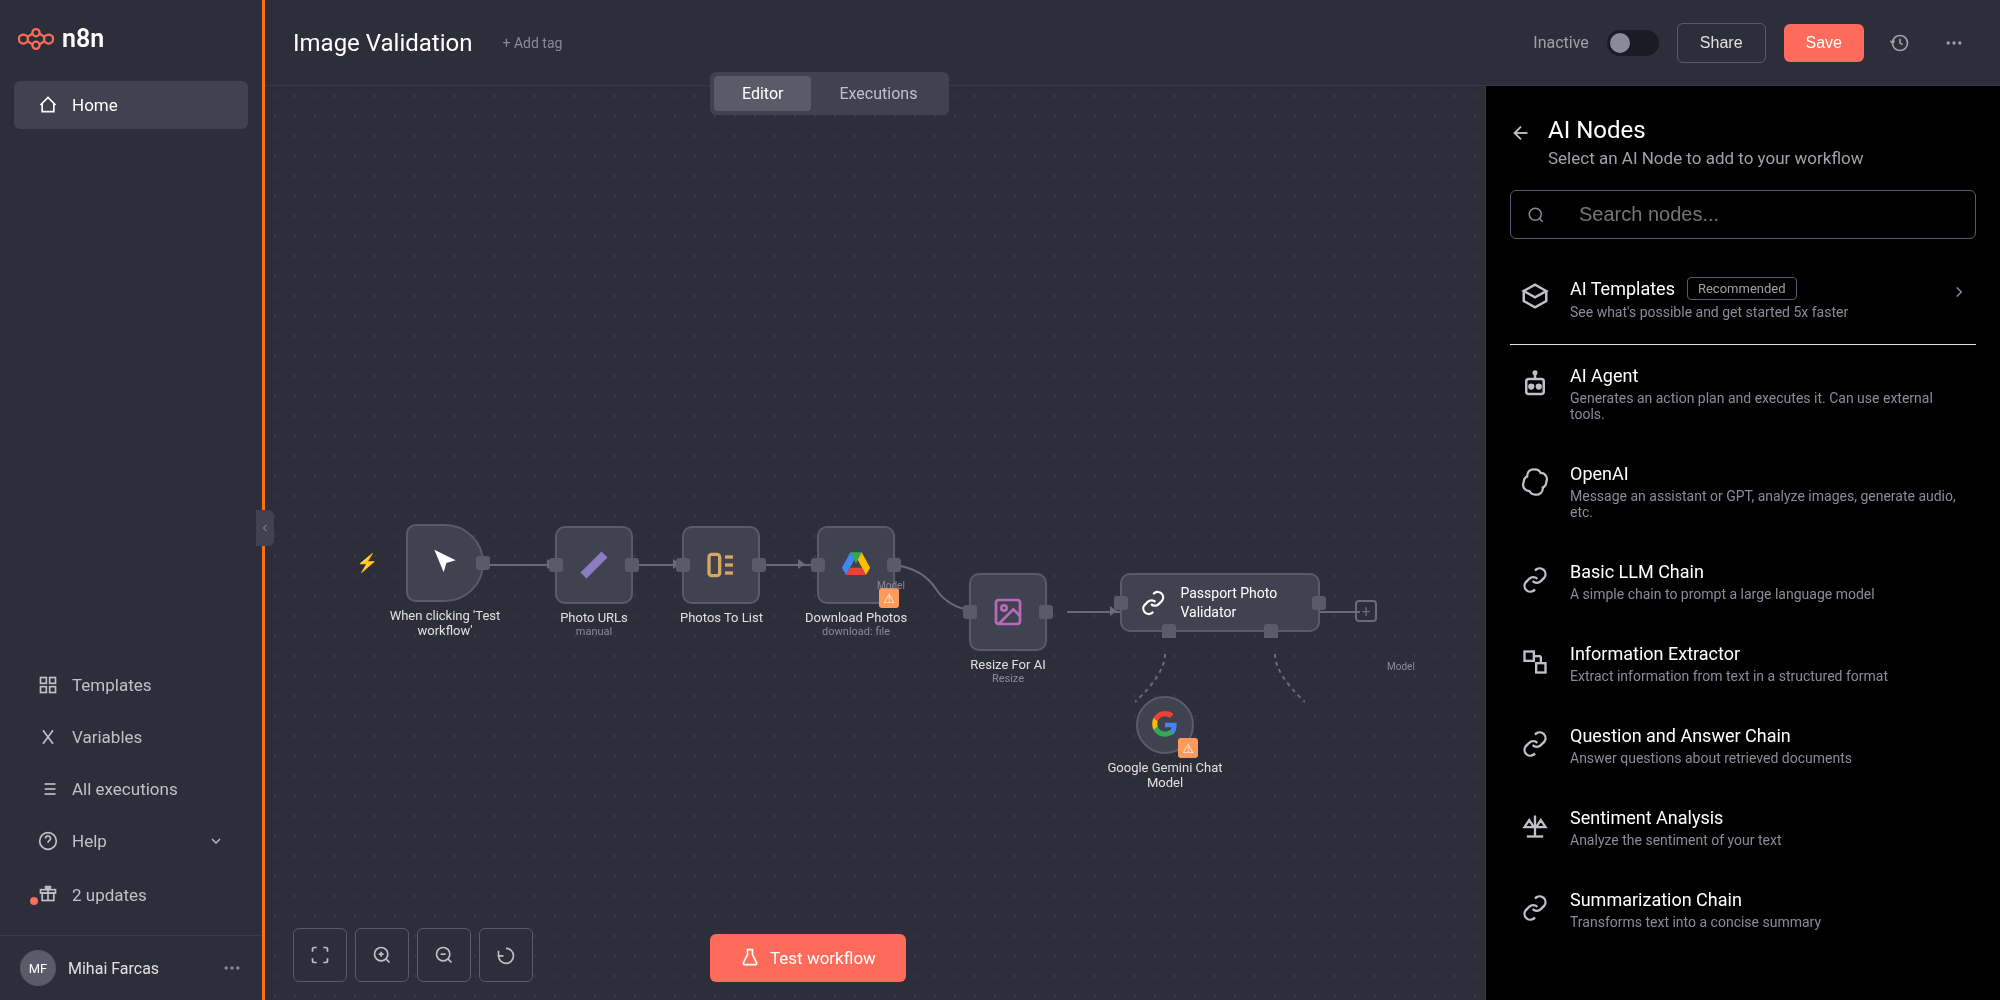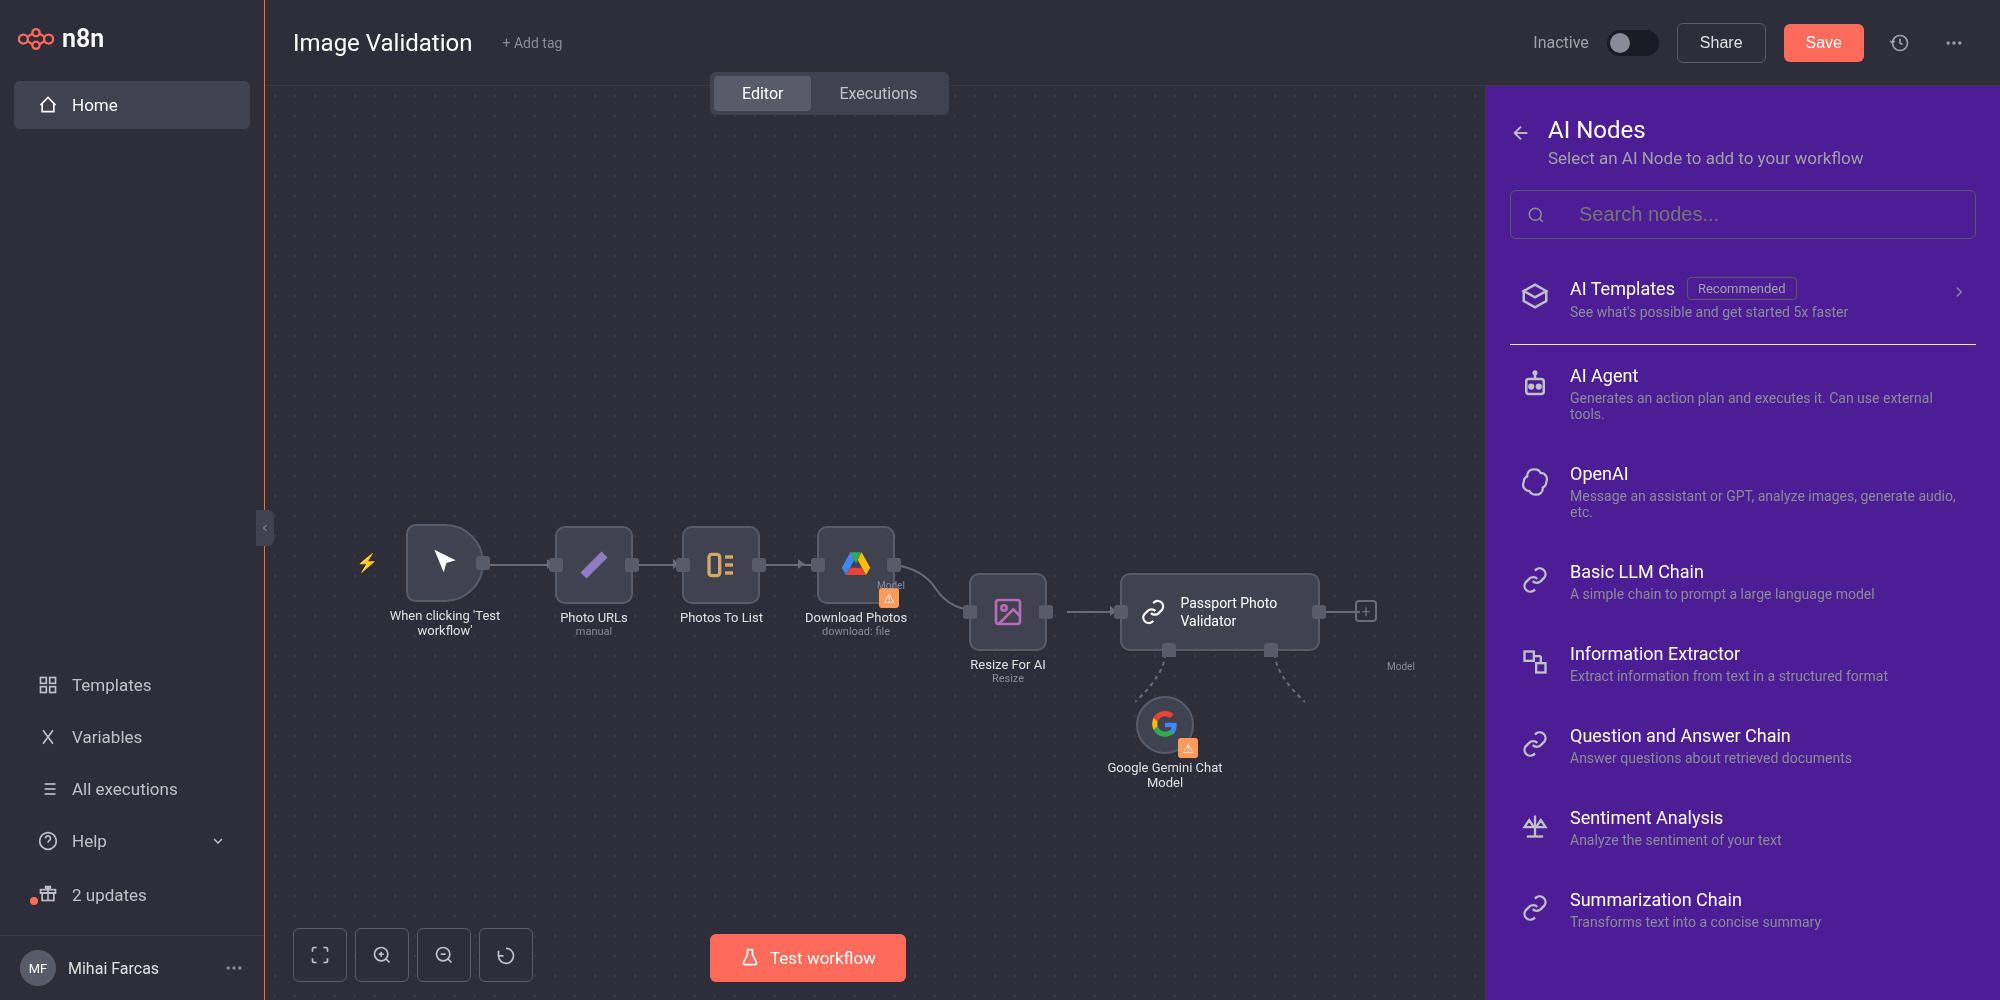--- a/index.html
+++ b/index.html
@@ -13,21 +13,21 @@
   position: relative;
 }
 
 
 .sidebar {
   position: absolute;
   left: 0; top: 0;
   width: 265px;
   height: 100%;
   background: #2d2e3a;
-  border-right: 1px solid #f97316;
+  border-right: 3px solid #f97316;
   display: flex;
   flex-direction: column;
 }
 .logo {
   display: flex;
   align-items: center;
   gap: 8px;
   padding: 24px 18px;
 }
 .logo-icon { width: 36px; height: 28px; }
@@ -188,21 +188,21 @@
   display: flex;
   align-items: center;
   justify-content: center;
   position: relative;
 }
 .node-box.trigger {
   border-radius: 10px 40px 40px 10px;
 }
 .node-box.wide {
   width: 200px;
-  height: 78px;
+  height: 59px;
   justify-content: flex-start;
   padding-left: 18px;
   gap: 14px;
 }
 .node-label {
   margin-top: 6px;
   font-size: 13px;
   color: #e0e0e0;
   text-align: center;
   max-width: 130px;
@@ -317,21 +317,21 @@
   cursor: pointer;
 }
 
 
 .ai-panel {
   position: absolute;
   right: 0;
   top: 86px;
   bottom: 0;
   width: 515px;
-  background: #4c1d95;
+  background: #000000;
   border-left: 1px solid #3a3b47;
   display: flex;
   flex-direction: column;
   padding: 30px 24px 0 24px;
 }
 .panel-header { display: flex; align-items: flex-start; gap: 16px; margin-bottom: 22px; }
 .back-btn { cursor: pointer; color: #c0c0c8; margin-top: 6px; }
 .panel-title { font-size: 24px; color: #fff; }
 .panel-subtitle { font-size: 17px; color: #a0a0a8; margin-top: 4px; }
 .search-box {

